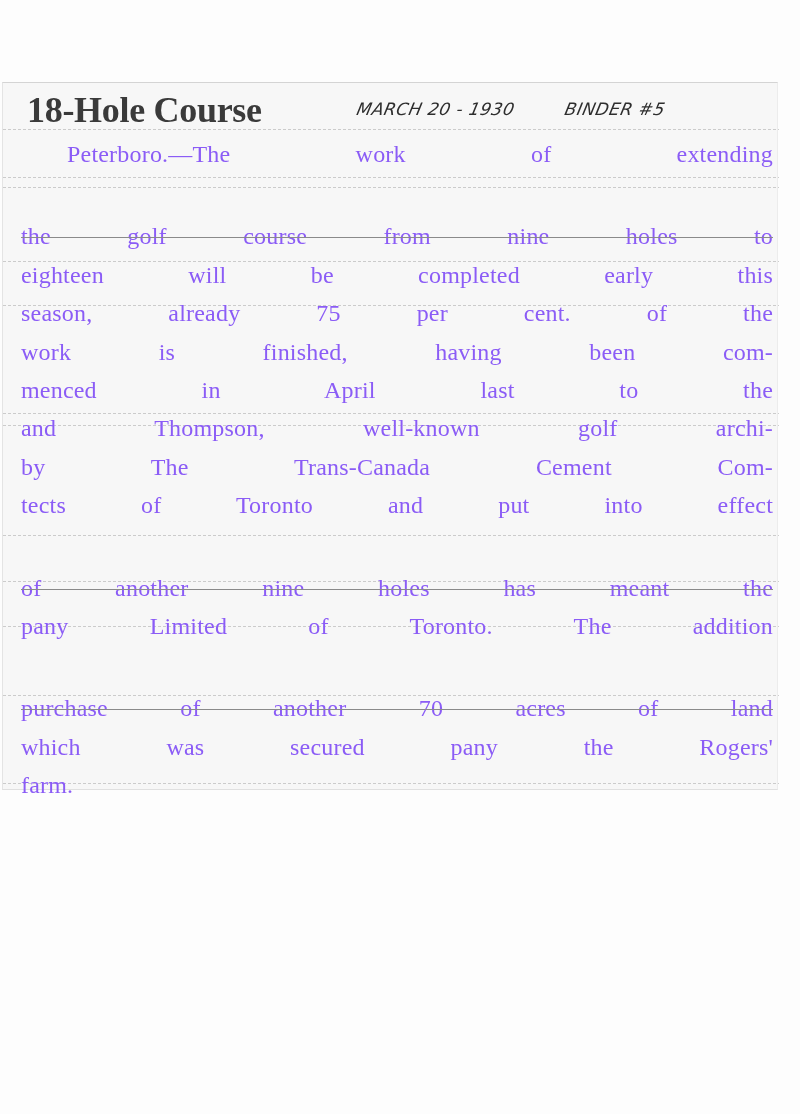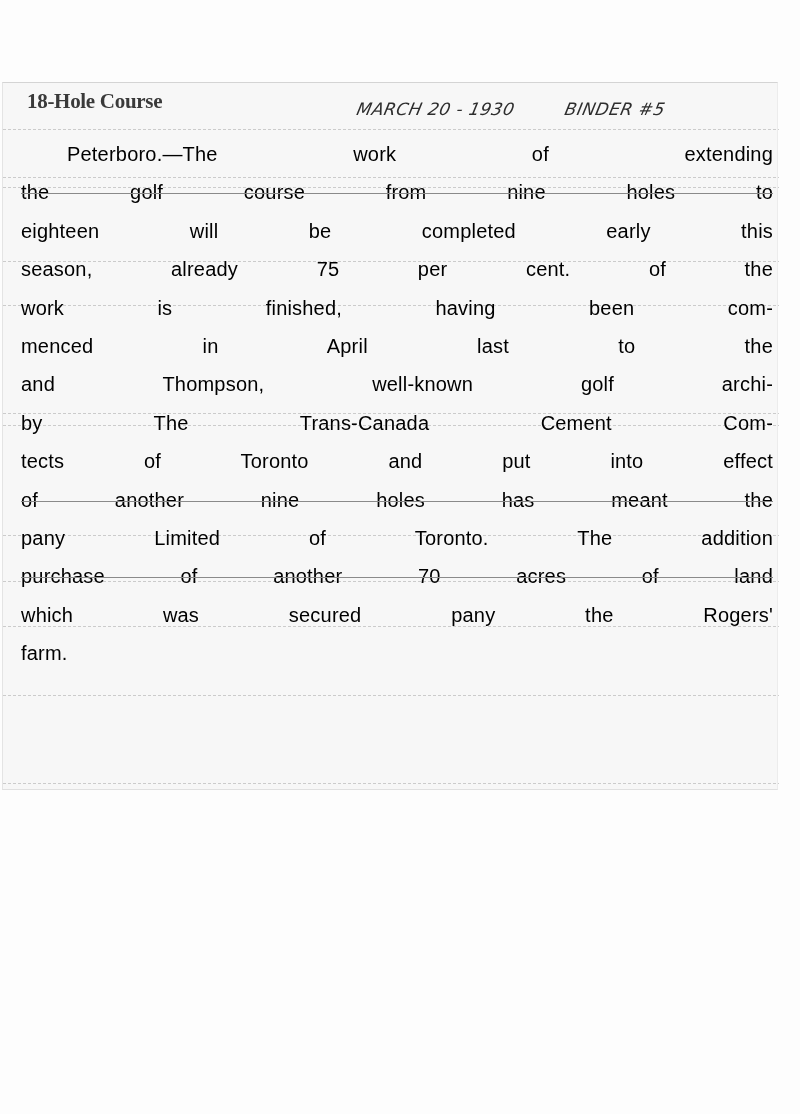--- a/index.html
+++ b/index.html
@@ -39,21 +39,21 @@
       top: 4px;
       height: 38px;
       width: 760px;
     }
     .headline {
       position: absolute;
       left: 10px;
       top: 2px;
       font-family: "Liberation Serif", "DejaVu Serif", serif;
       font-weight: bold;
-      font-size: 21px;
+      font-size: 36px;
       color: #3a3a3a;
       letter-spacing: -0.3px;
       filter: blur(0.4px);
     }
     .annotation {
       position: absolute;
       top: 12px;
       font-family: "DejaVu Sans", sans-serif;
       font-style: italic;
       font-size: 17px;
@@ -73,35 +73,36 @@
     .body-text {
       position: absolute;
       left: 18px;
       top: 52px;
       width: 752px;
     }
     .line {
       display: block;
       height: 38.4px;
       line-height: 38px;
-      font-family: Liberation Sans, sans-serif;
-      font-size: 20px;
-      color: #000000;
+      font-family: Liberation Serif, serif;
+      font-size: 24px;
+      color: #8b5cf6;
       white-space: nowrap;
       text-align: justify;
       text-align-last: justify;
       filter: blur(0.45px);
       letter-spacing: 0.2px;
     }
     .line.first { padding-left: 46px; }
     .line.last { text-align-last: left; }
     .strike {
       text-decoration: line-through;
       text-decoration-color: #8a8a8a;
       text-decoration-thickness: 1px;
+      margin-top: 44px;
     }
   </style>
 </head>
 <body>
 
 <div class="page">
   <div class="clipping">
 
     <div class="headline-row">
       <span class="headline">18-Hole Course</span>

